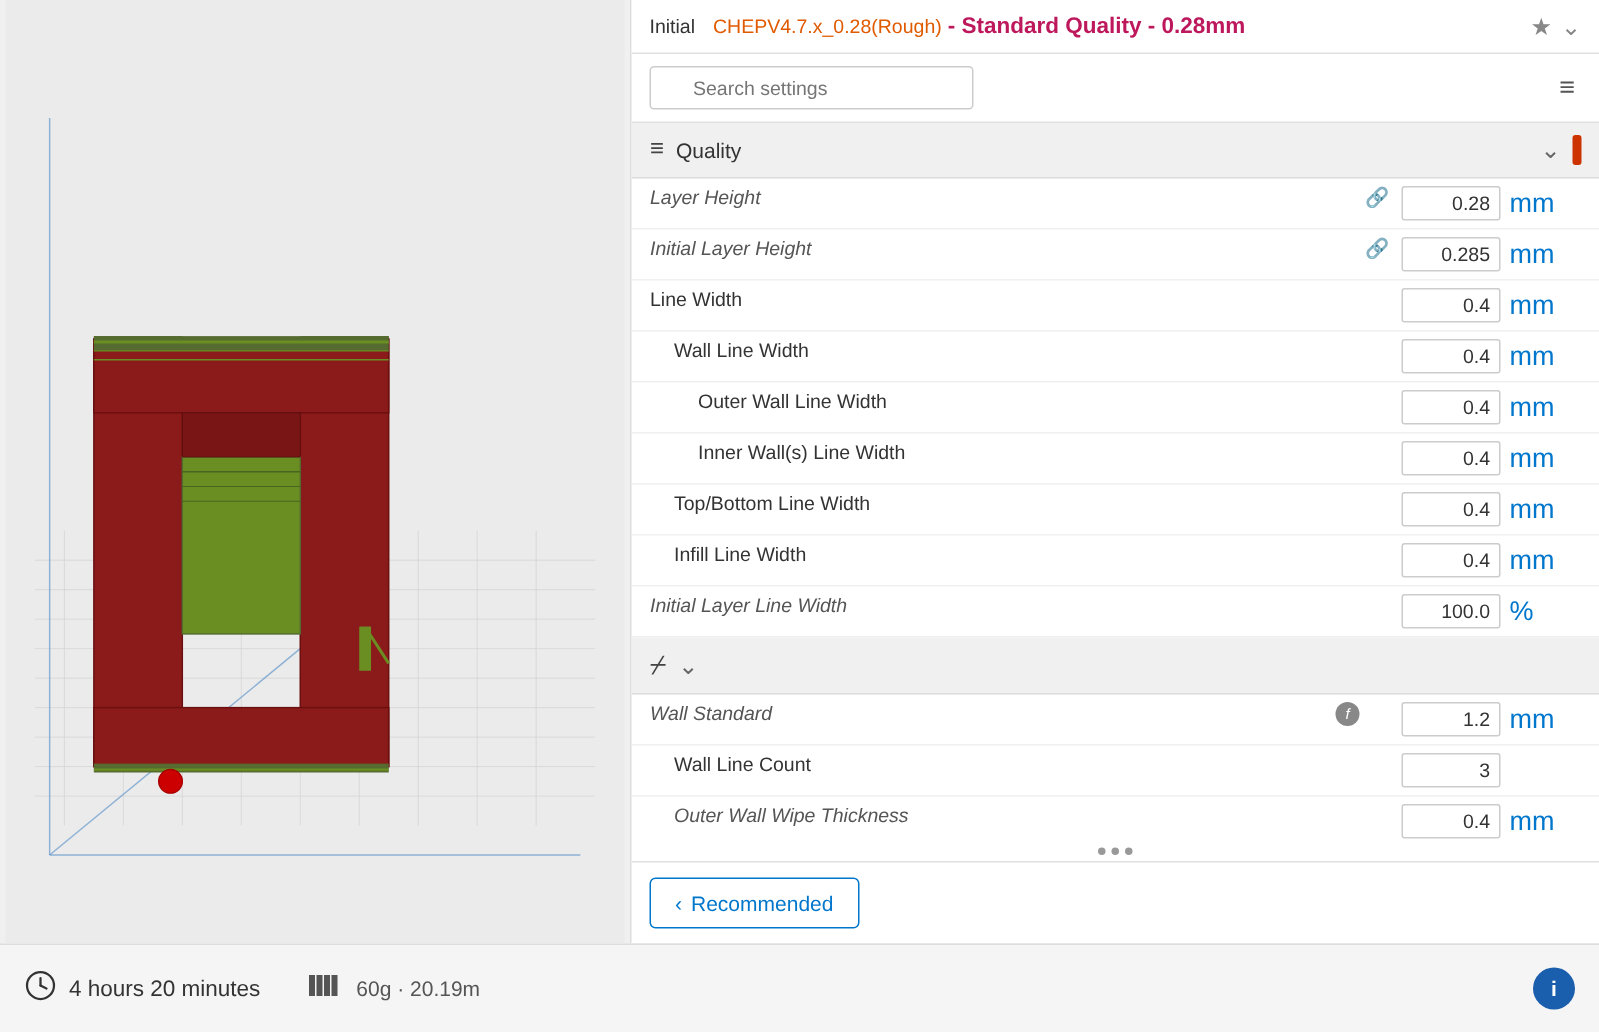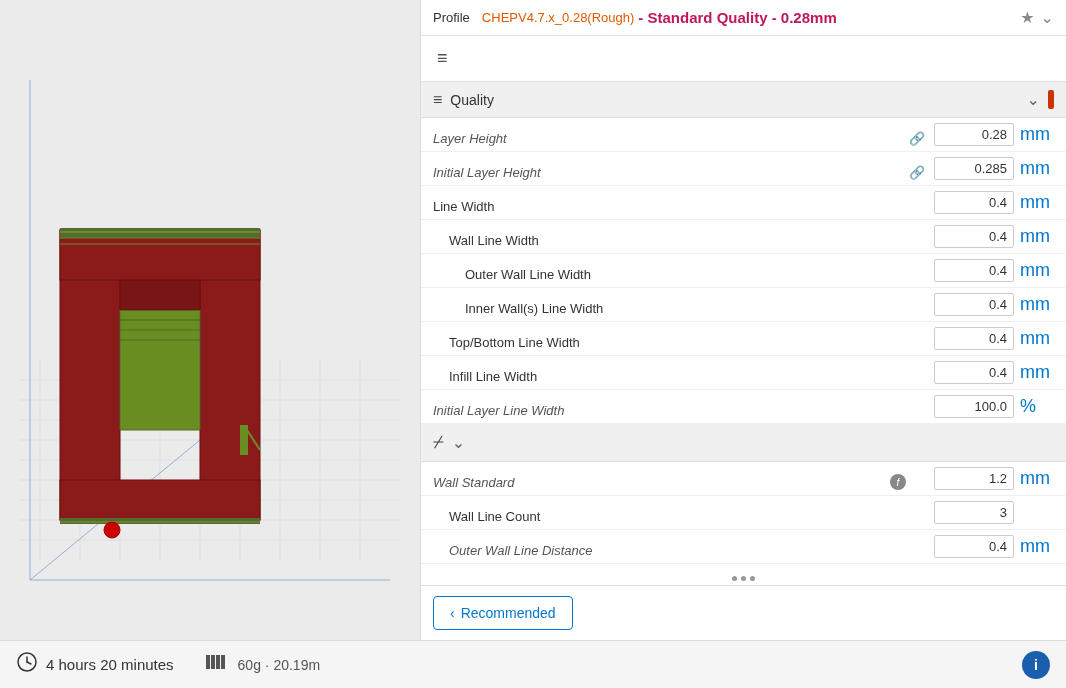--- a/index.html
+++ b/index.html
@@ -171,21 +171,21 @@
     .section-bar {
       width: 6px;
       background: #cc3300;
       border-radius: 2px;
       margin-left: 8px;
       align-self: stretch;
     }
 
     .setting-row {
       display: flex;
-      align-items: flex-end;
+      align-items: flex-start;
       padding: 5px 12px;
       border-bottom: 1px solid #f0f0f0;
       min-height: 32px;
     }
 
     .setting-name {
       flex: 1;
       color: #333;
       font-size: 13px;
     }
@@ -216,21 +216,21 @@
       min-width: 120px;
     }
 
     .setting-value {
       border: 1px solid #ccc;
       border-radius: 2px;
       padding: 3px 6px;
       font-size: 13px;
       color: #333;
       text-align: right;
-      width: 80px;
+      width: 66px;
       background: #fff;
     }
 
     .setting-unit {
       margin-left: 6px;
       color: #0077cc;
       font-size: 18px;
       min-width: 25px;
     }
 
@@ -271,21 +271,21 @@
       border-radius: 50%;
     }
 
     
     .status-bar {
       display: flex;
       align-items: center;
       padding: 8px 16px;
       background: #f5f5f5;
       border-top: 1px solid #ddd;
-      height: 48px;
+      height: 59px;
     }
 
     .status-time {
       display: flex;
       align-items: center;
       gap: 8px;
       font-size: 15px;
       font-weight: 500;
       color: #333;
     }
@@ -397,30 +397,34 @@
       <line x1="247" y1="430" x2="260" y2="450" stroke="#6b8e23" stroke-width="2"></line>
       <rect x="240" y="425" width="8" height="30" fill="#6b8e23"></rect>
 
       <polygon points="120,280 200,280 200,310 120,310" fill="#7a1515" stroke="#5a0f0f" stroke-width="0.5"></polygon>
     </svg>
   </div>
 
   <div class="settings-panel">
 
     <div class="profile-row">
-      <span class="profile-label">Profile</span>
+      <span class="profile-label">Initial</span>
       <span class="profile-value">CHEPV4.7.x_0.28(Rough)</span>
       <span class="profile-quality">- Standard Quality - 0.28mm</span>
       <div class="profile-actions">
         <span class="star-icon">★</span>
         <span class="chevron-down-icon">⌄</span>
       </div>
     </div>
 
     <div class="search-bar-row">
+      <div class="search-wrapper">
+        <span class="search-icon">🔍</span>
+        <input class="search-input" type="text" placeholder="Search settings" style="">
+      </div>
       <button class="menu-icon-btn">≡</button>
     </div>
 
     <div class="settings-list">
 
       <div class="section-header">
         <span class="section-icon">≡</span>
         <span class="section-title">Quality</span>
         <span class="section-chevron">⌄</span>
         <div class="section-bar"></div>
@@ -516,21 +520,21 @@
 
       <div class="setting-row">
         <span class="setting-name indent1">Wall Line Count</span>
         <div class="setting-value-wrapper" style="margin-left:auto">
           <input class="setting-value" type="text" value="3" style="">
           <span class="setting-unit"></span>
         </div>
       </div>
 
       <div class="setting-row">
-        <span class="setting-name italic indent1">Outer Wall Line Distance</span>
+        <span class="setting-name italic indent1">Outer Wall Wipe Thickness</span>
         <div class="setting-value-wrapper" style="margin-left:auto">
           <input class="setting-value" type="text" value="0.4" style="">
           <span class="setting-unit">mm</span>
         </div>
       </div>
 
     </div>
 
     <div class="dots-row">
       <div class="dot"></div>

